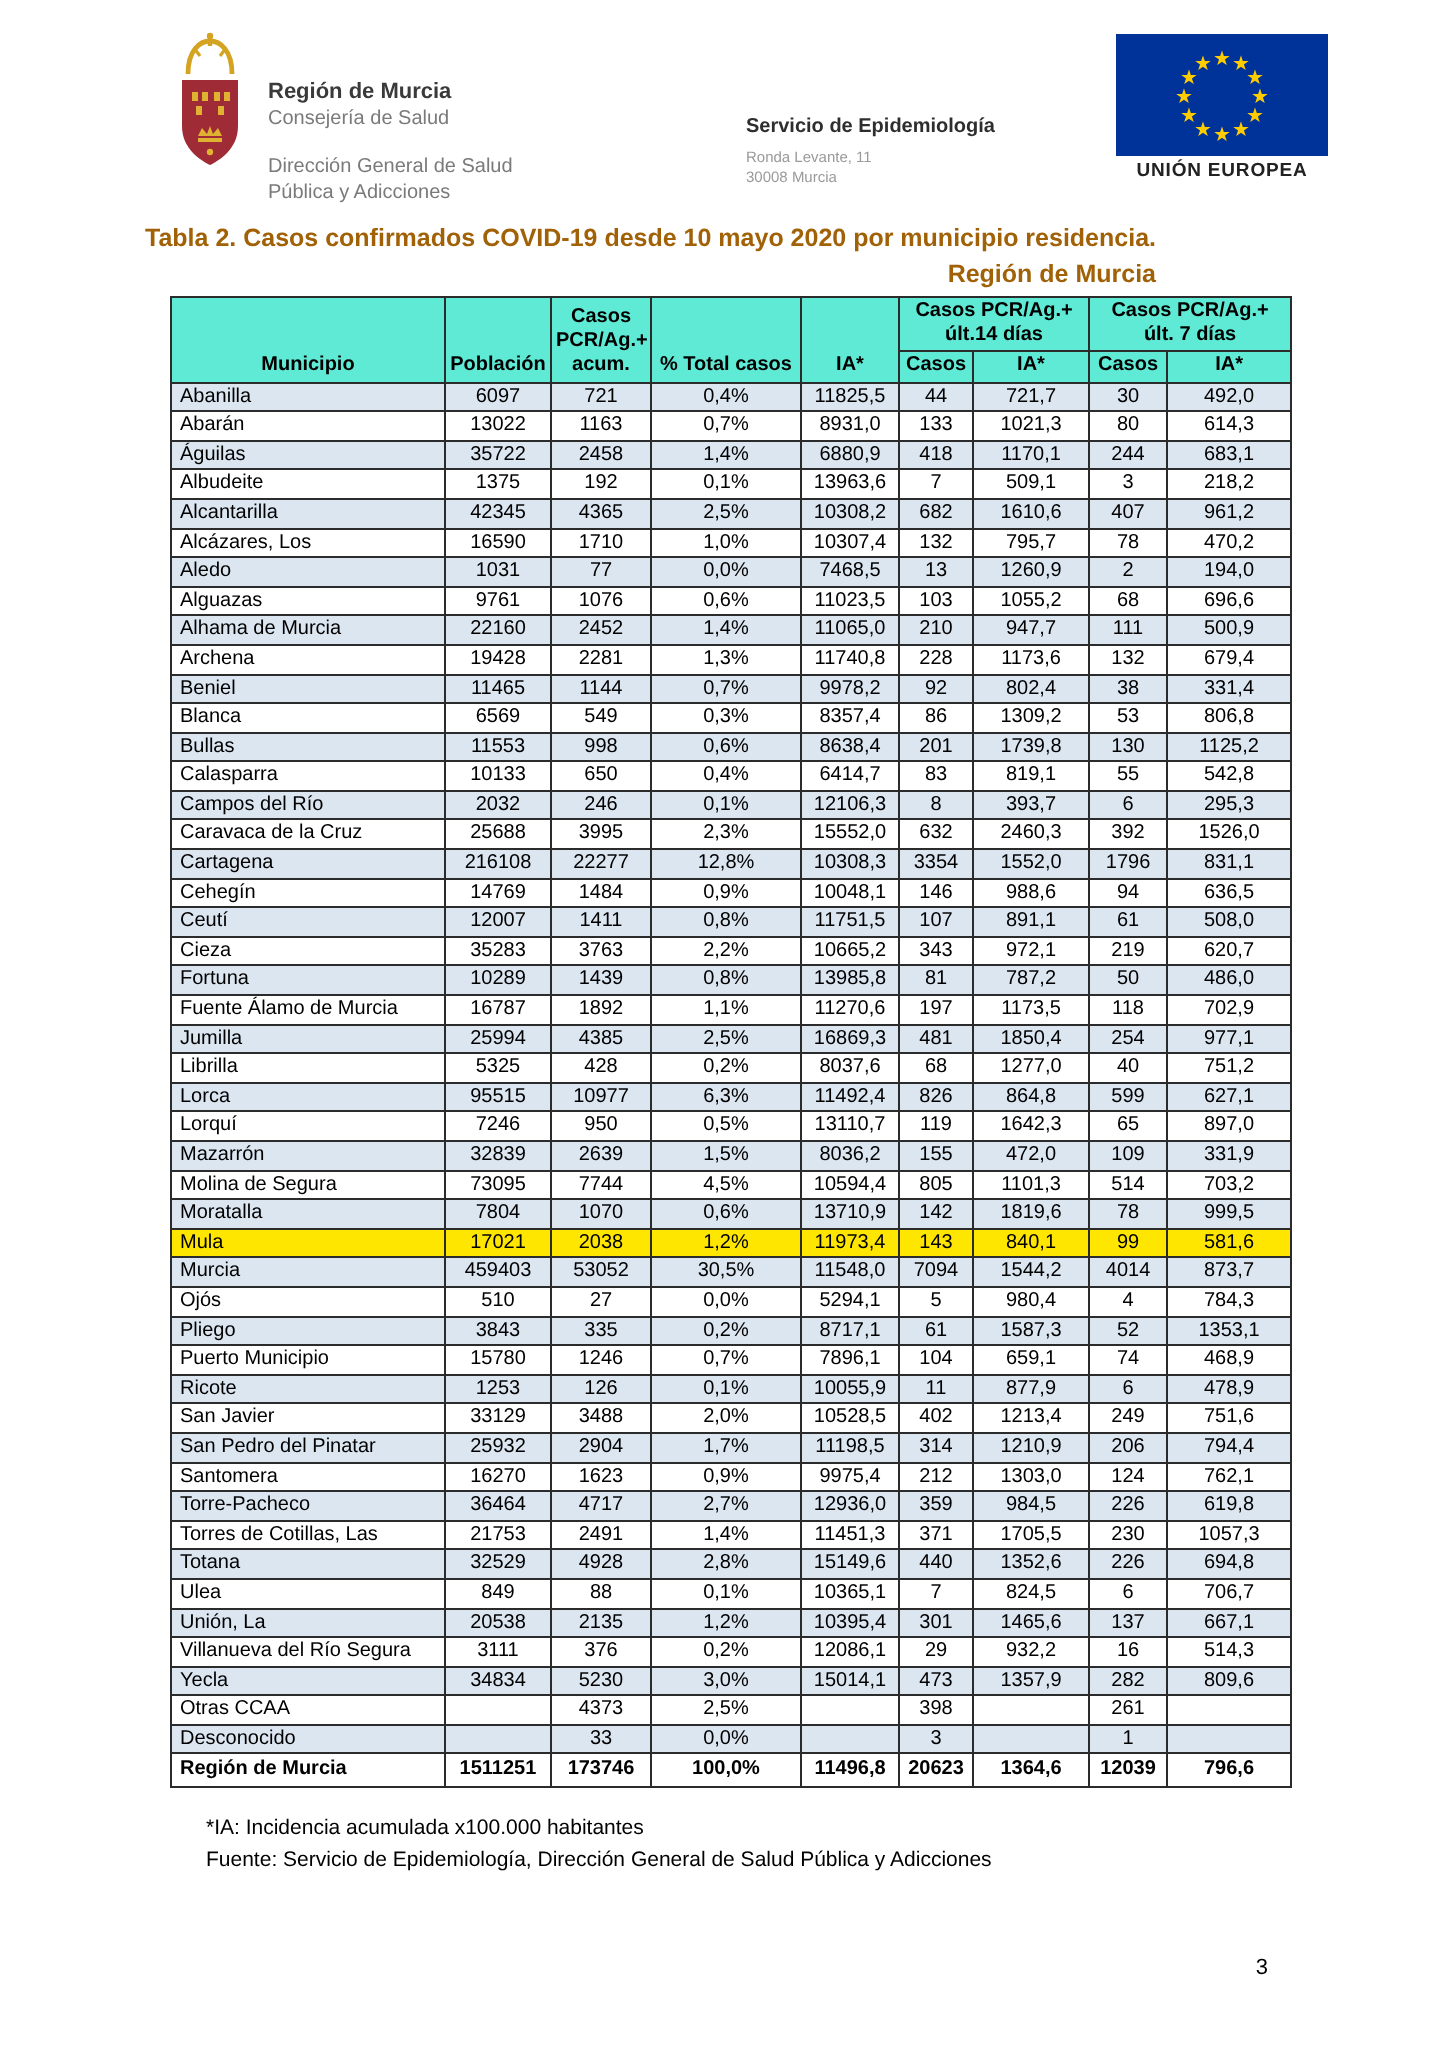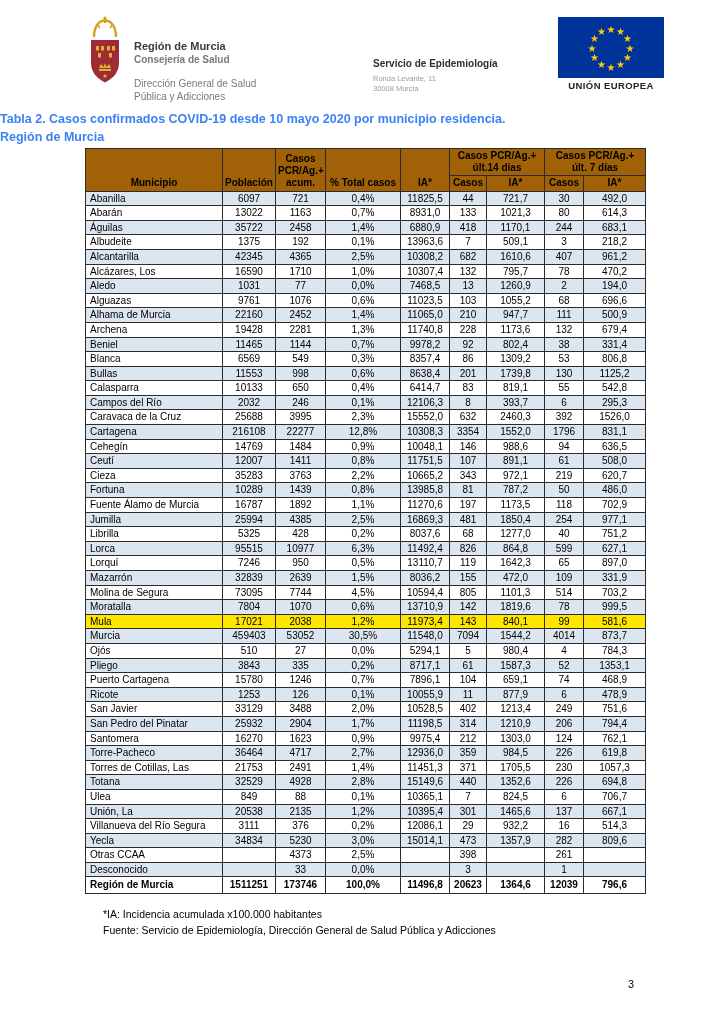--- a/index.html
+++ b/index.html
@@ -4,41 +4,41 @@
 <style>
   html,body{margin:0;padding:0;background:#ffffff;}
   .page{position:relative;width:724px;height:1024px;background:#ffffff;overflow:hidden;
         font-family:"Liberation Sans",sans-serif;color:#000;}
 
   
   .logo-block{position:absolute;left:85px;top:16px;display:flex;gap:9px;}
   .logo-art{width:40px;height:76px;flex:0 0 auto;}
   .logo-text{padding-top:24px;}
   .logo-region{font-size:11px;font-weight:bold;color:#3a3a3a;line-height:1.25;}
-  .logo-dept{font-size:10px;color:#7a7a7a;line-height:1.25;font-weight:bold;}
+  .logo-dept{font-size:10px;color:#7a7a7a;line-height:1.25;}
   .logo-subdept{font-size:10px;color:#7a7a7a;line-height:1.3;margin-top:11px;width:135px;}
 
   .svc-block{position:absolute;left:373px;top:38px;}
   .svc-name{font-size:10px;font-weight:bold;color:#2e2e2e;margin-top:20px;}
   .svc-addr{font-size:7.5px;color:#9a9a9a;margin-top:5px;line-height:1.35;}
 
   .eu-block{position:absolute;left:558px;top:17px;width:106px;text-align:center;}
   .eu-flag{display:block;width:106px;height:61px;}
   .eu-label{margin-top:2px;font-size:9.5px;font-weight:bold;letter-spacing:0.4px;color:#222;}
 
   
-  .doc-title{position:absolute;top:110px;left:0;width:578px;text-align:left;
-             font-weight:bold;font-size:12.5px;line-height:1.45;color:#3b82f6;}
+  .doc-title{position:absolute;top:110px;left:0;width:578px;text-align:right;
+             font-weight:bold;font-size:12.5px;line-height:1.45;color:#a16207;}
 
   
   table.covid{position:absolute;left:85px;top:148px;width:560px;border-collapse:collapse;
               table-layout:fixed;}
   table.covid th,table.covid td{border:1px solid #2b2b2b;overflow:hidden;}
   table.covid thead th{font-size:10px;font-weight:bold;text-align:center;vertical-align:bottom;
-              padding:1px 2px;background:#a16207;line-height:1.22;}
+              padding:1px 2px;background:#5eead4;line-height:1.22;}
   .pre{white-space:pre-line;}
   table.covid tbody td{font-size:10px;height:13.6px;line-height:13.6px;padding:0 4px;
               text-align:center;white-space:nowrap;}
   table.covid tbody td:first-child{text-align:left;}
   table.covid tbody tr:nth-child(odd){background:#dce6f1;}
   table.covid tbody tr.highlight{background:#ffe600 !important;}
   table.covid tfoot td{font-size:10px;font-weight:bold;height:16px;line-height:16px;
               padding:0 4px;text-align:center;background:#fff;border-top:1.5px solid #2b2b2b;}
   table.covid tfoot td:first-child{text-align:left;}
 
@@ -509,21 +509,21 @@
           <td>3843</td>
           <td>335</td>
           <td>0,2%</td>
           <td>8717,1</td>
           <td>61</td>
           <td>1587,3</td>
           <td>52</td>
           <td>1353,1</td>
         </tr>
         <tr>
-          <td>Puerto Cartagena</td>
+          <td>Puerto Municipio</td>
           <td>15780</td>
           <td>1246</td>
           <td>0,7%</td>
           <td>7896,1</td>
           <td>104</td>
           <td>659,1</td>
           <td>74</td>
           <td>468,9</td>
         </tr>
         <tr>

